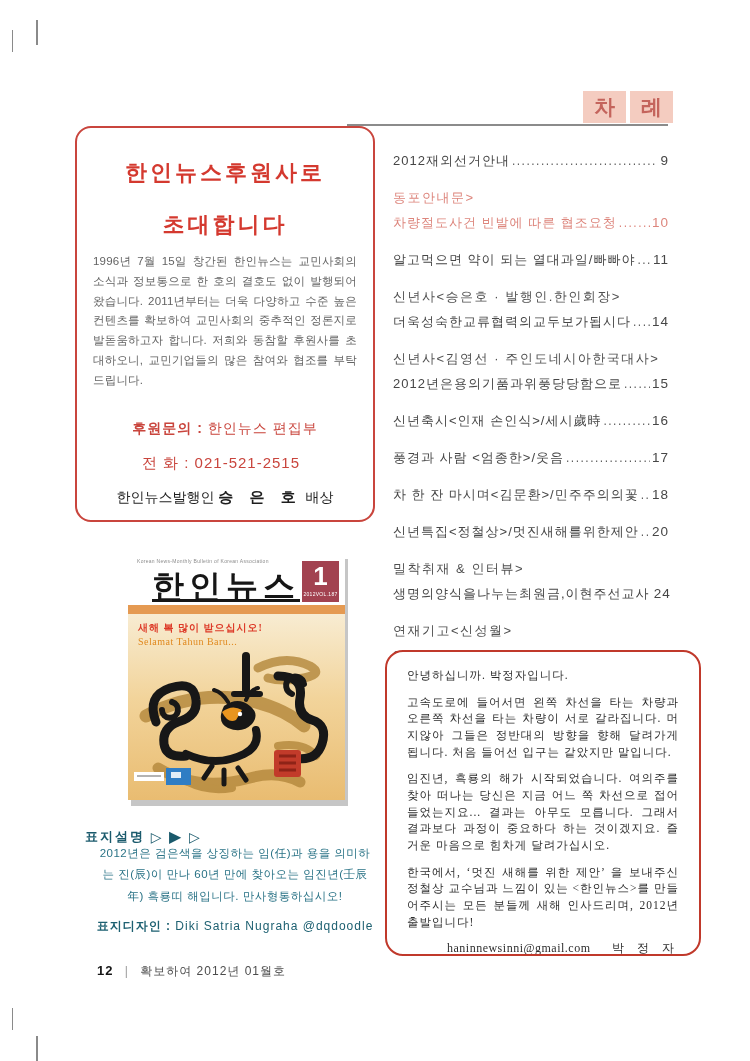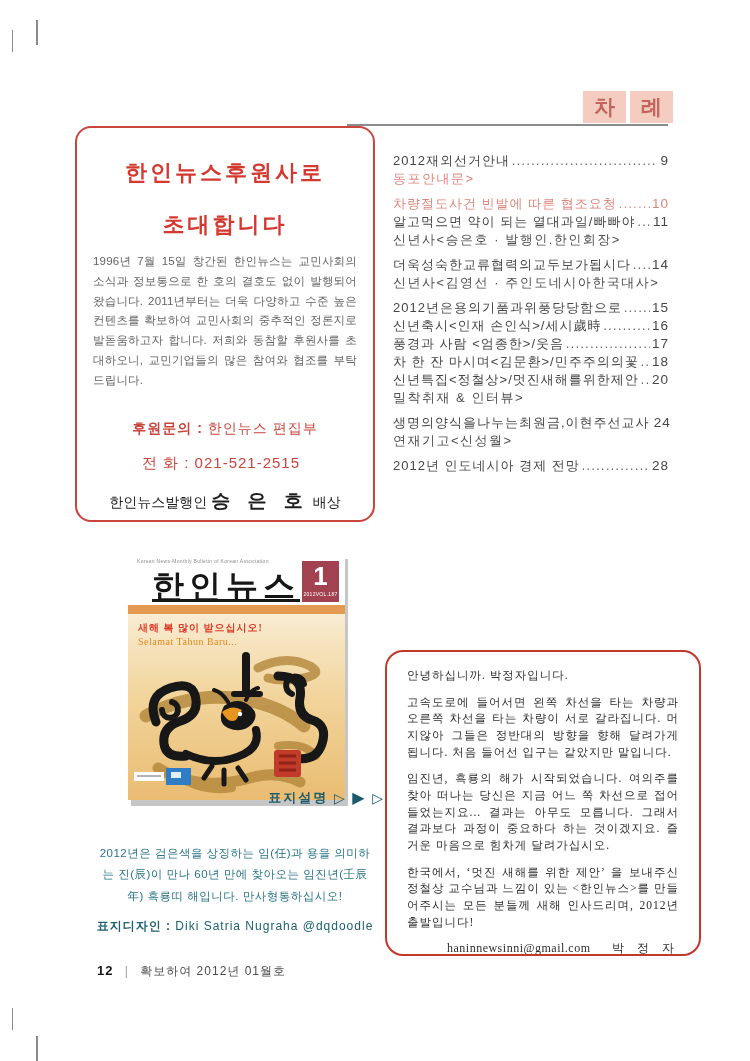--- a/index.html
+++ b/index.html
@@ -31,52 +31,52 @@
   .sponsor-title.l1 { top:30px; }
   .sponsor-title.l2 { top:82px; }
   .sponsor-body {
     position:absolute; left:16px; right:16px; top:124px; height:160px; overflow:hidden;
     text-align:justify; color:#636363; font-size:11.5px; line-height:1.72; letter-spacing:0.2px;
   }
   .sponsor-contact { position:absolute; left:0; right:0; top:292px; color:#c9453d; font-size:14px; letter-spacing:1px; }
   .sponsor-contact b { font-weight:bold; }
   .sponsor-phone { position:absolute; left:0; right:8px; top:326px; color:#c9453d; font-size:15px; letter-spacing:1px; }
   .sponsor-publisher { position:absolute; left:0; right:0; top:360px; color:#1d1d1d; font-size:14px; }
-  .sponsor-publisher .pub-name { font-size:19px; font-weight:600; letter-spacing:6px; }
+  .sponsor-publisher .pub-name { font-size:15px; font-weight:600; letter-spacing:6px; }
 
   
   .cover {
     position:absolute; left:128px; top:553px; width:217px; height:247px; background:#fff;
     box-shadow:3px 6px 0 0 #c6c6c6; overflow:hidden;
   }
   .cover-topline { position:absolute; top:5px; left:9px; font-size:5px; color:#8d8d8d; letter-spacing:0.3px; }
   .cover-masthead { position:absolute; top:12px; left:24px; font-size:32px; font-weight:700; letter-spacing:5px; color:#161616;text-decoration:underline; }
   .cover-issuebox { position:absolute; top:8px; right:6px; width:37px; height:41px; background:#a24250; text-align:center; }
   .cover-issuebox .num { color:#fff; font-size:26px; font-weight:bold; line-height:30px; display:block; }
   .cover-issuebox .vol { color:#fff; font-size:5px; display:block; letter-spacing:0.3px; }
   .cover-orangebar { position:absolute; top:52px; left:0; right:0; height:9px; background:#e59a52; }
   .cover-body { position:absolute; top:61px; left:0; right:0; bottom:0;
     background:linear-gradient(180deg,#f8ecd2 0%, #f2d49b 45%, #e9bc71 100%);font-family:Liberation Serif, serif; }
   .cover-greet-kr { position:absolute; top:7px; left:10px; color:#dd3a28; font-size:10px; font-weight:bold; letter-spacing:1px; }
   .cover-greet-id { position:absolute; top:22px; left:10px; color:#e0891e; font-size:10px; letter-spacing:0.5px; }
   .dragon-svg { position:absolute; left:0; top:36px; width:217px; height:150px; }
 
   
-  .caption-head-row { position:absolute; left:85px; top:788px; width:300px; text-align:right;
+  .caption-head-row { position:absolute; left:85px; top:827px; width:300px; text-align:left;
     color:#1a5a6c; font-size:13px; font-weight:bold; letter-spacing:2px; }
   .caption-head-row .tri { font-weight:normal; font-size:14px; vertical-align:-1px; }
   .caption-head-row .tri.big { font-size:16px; }
   .caption-body { position:absolute; left:98px; top:843px; width:274px; text-align:center;
     color:#2a7386; font-size:11.5px; line-height:1.85; letter-spacing:0.5px; }
   .caption-designer { position:absolute; left:85px; top:918px; width:300px; text-align:center;
     color:#1d6071; font-size:12px; letter-spacing:1px; }
   .caption-designer b { font-weight:bold; }
 
   
-  .toc-list { position:absolute; left:393px; top:152px; width:276px; display:flex; flex-direction:column; }
+  .toc-list { position:absolute; left:393px; top:152px; width:276px; display:flex; flex-direction:column; gap:19px; }
   .toc-item { }
   .toc-heading { font-size:13px; color:#4f4f4f; letter-spacing:1.5px; margin-bottom:7px; }
   .toc-line { display:flex; align-items:baseline; font-size:13px; color:#464646; letter-spacing:1px; }
   .toc-entry-title { white-space:nowrap; }
   .toc-leader { flex:1; overflow:hidden; white-space:nowrap; margin:0 2px; color:#5c5c5c; font-size:12px; letter-spacing:1.5px; }
   .toc-leader::after { content:"........................................................................"; }
   .toc-page { font-size:13.5px; }
   .toc-item.pink .toc-heading, .toc-item.pink .toc-line, .toc-item.pink .toc-leader { color:#dd857c; }
 
   

